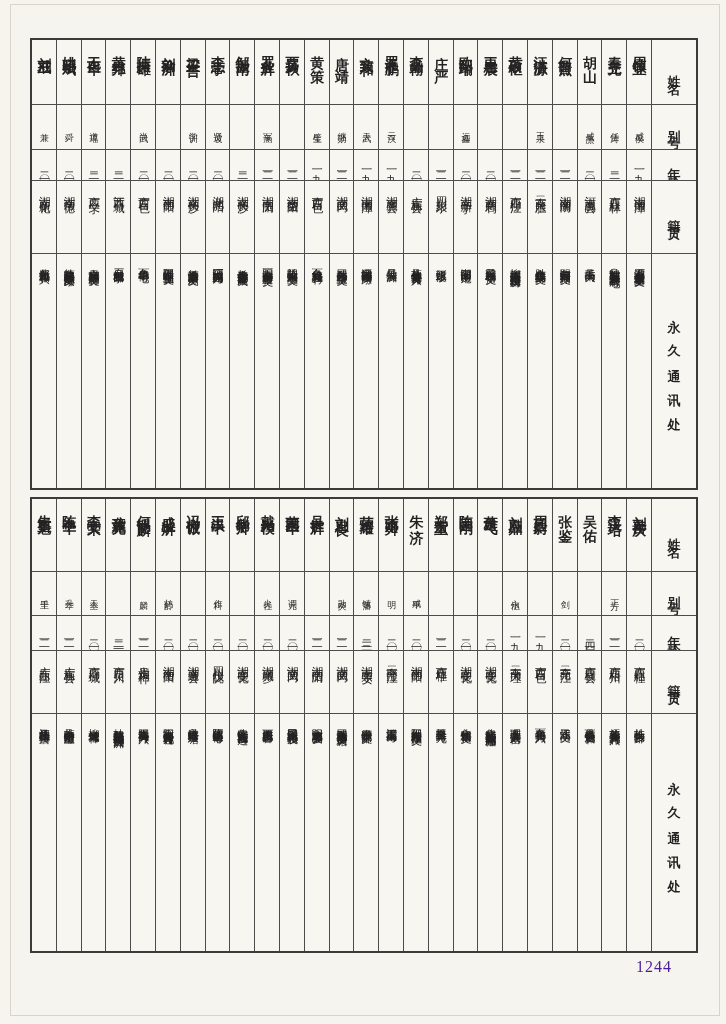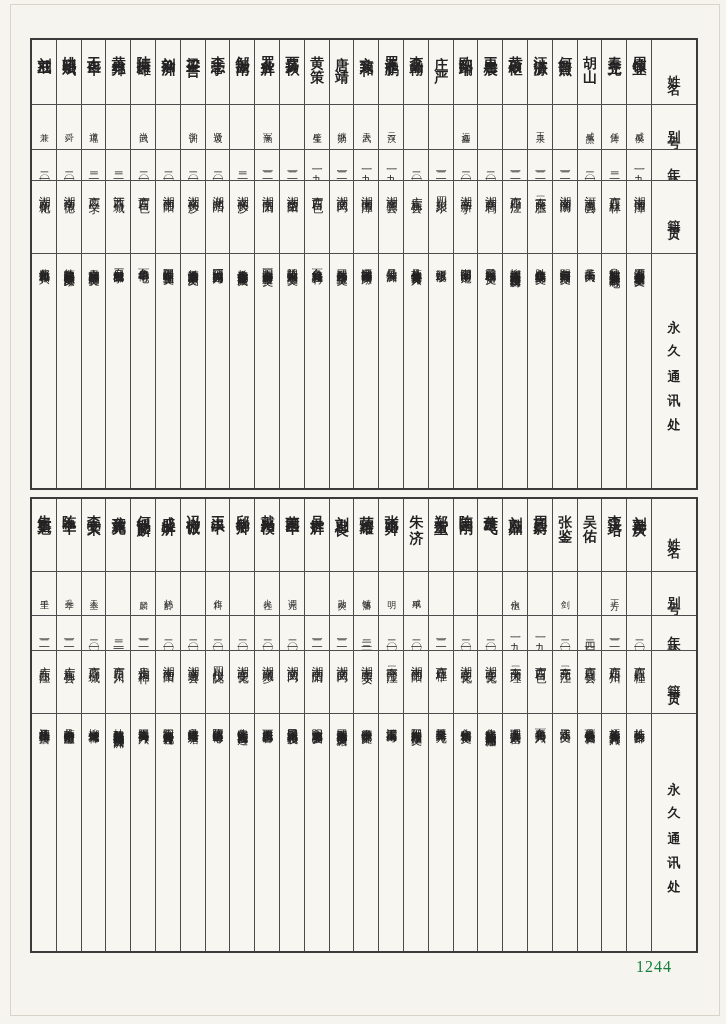--- a/index.html
+++ b/index.html
@@ -60,21 +60,21 @@
   .c-addr   { padding-top:6px; }
   .addr-txt { font-size:11px; letter-spacing:0.5px; }
 
   .hdr-cell { align-items:center; padding-top:0 !important; }
   .hdr-txt  { font-size:13px; font-weight:bold; }
   .hdr-name, .hdr-alias, .hdr-age, .hdr-native { letter-spacing:0.55em; }
   .hdr-addr { letter-spacing:1.9em; }
 
   .page-num {
     position:absolute; left:636px; top:958px;
-    font-size:16px; letter-spacing:1px; color:#15803d;
+    font-size:16px; letter-spacing:1px; color:#4c1d95;
     font-family:"Liberation Serif", serif;
   }
   
   .edge { position:absolute; inset:4px 6px 8px 10px; border:1px solid rgba(160,152,135,0.35); pointer-events:none; }
 </style>
 </head>
 <body>
 
 <div class="sheet">
   <div class="edge"></div>

